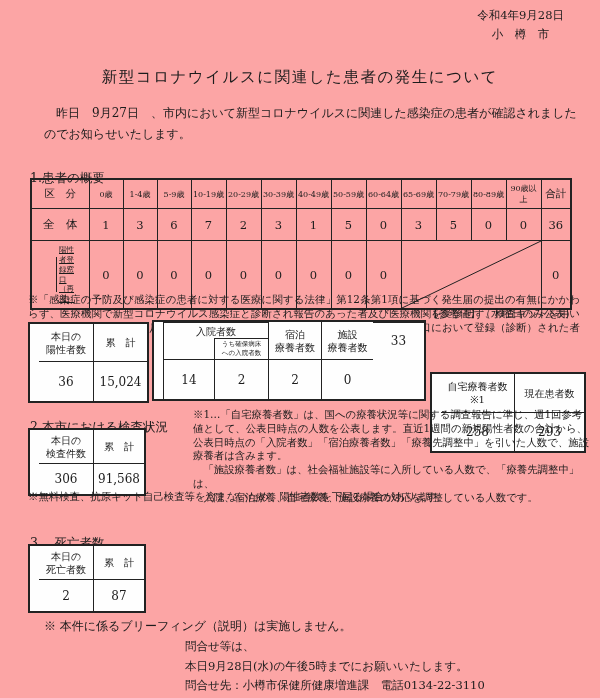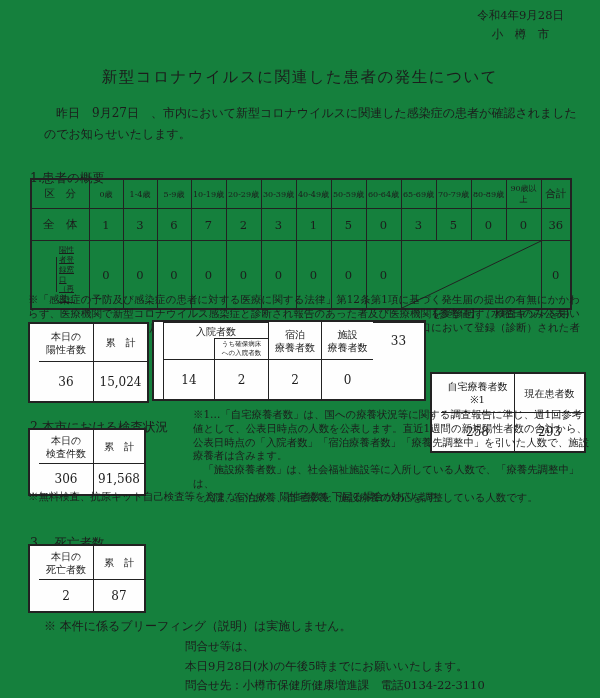--- a/index.html
+++ b/index.html
@@ -1,21 +1,21 @@
 <!DOCTYPE html>
 <html><head>
 <meta charset="utf-8">
 <style>
   * { margin: 0; padding: 0; box-sizing: border-box; }
   html, body { background: #e8e8e8; }
   .page {
     position: relative;
     width: 600px;
     height: 698px;
-    background: #15803d;
+    background: #fca5a5;
     color: #1c1c1c;
     font-family: "DejaVu Serif", "Liberation Serif", serif;
     overflow: hidden;
     margin: 0 auto;
   }
   .pre { white-space: pre-line; }
 
   
   .date-block {
     position: absolute; top: 6px; right: 36px;

